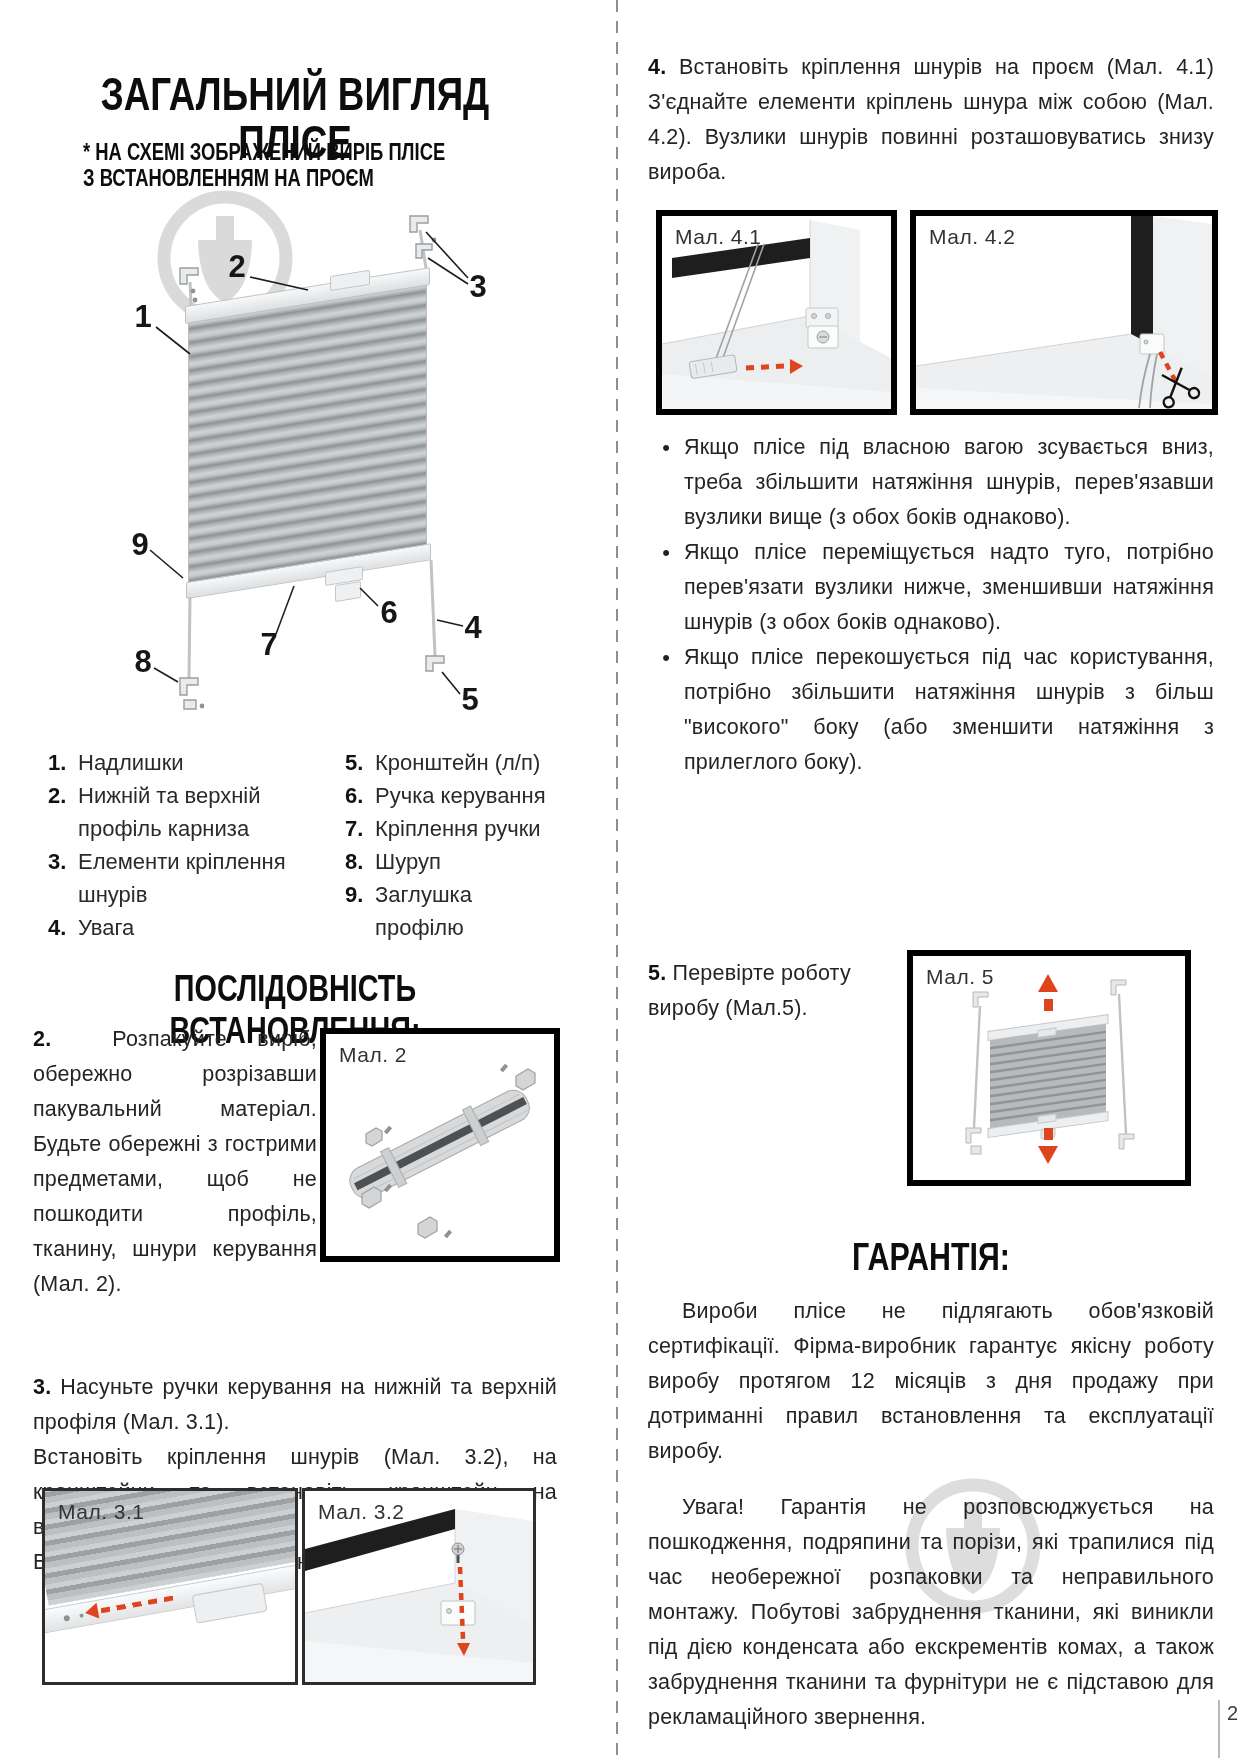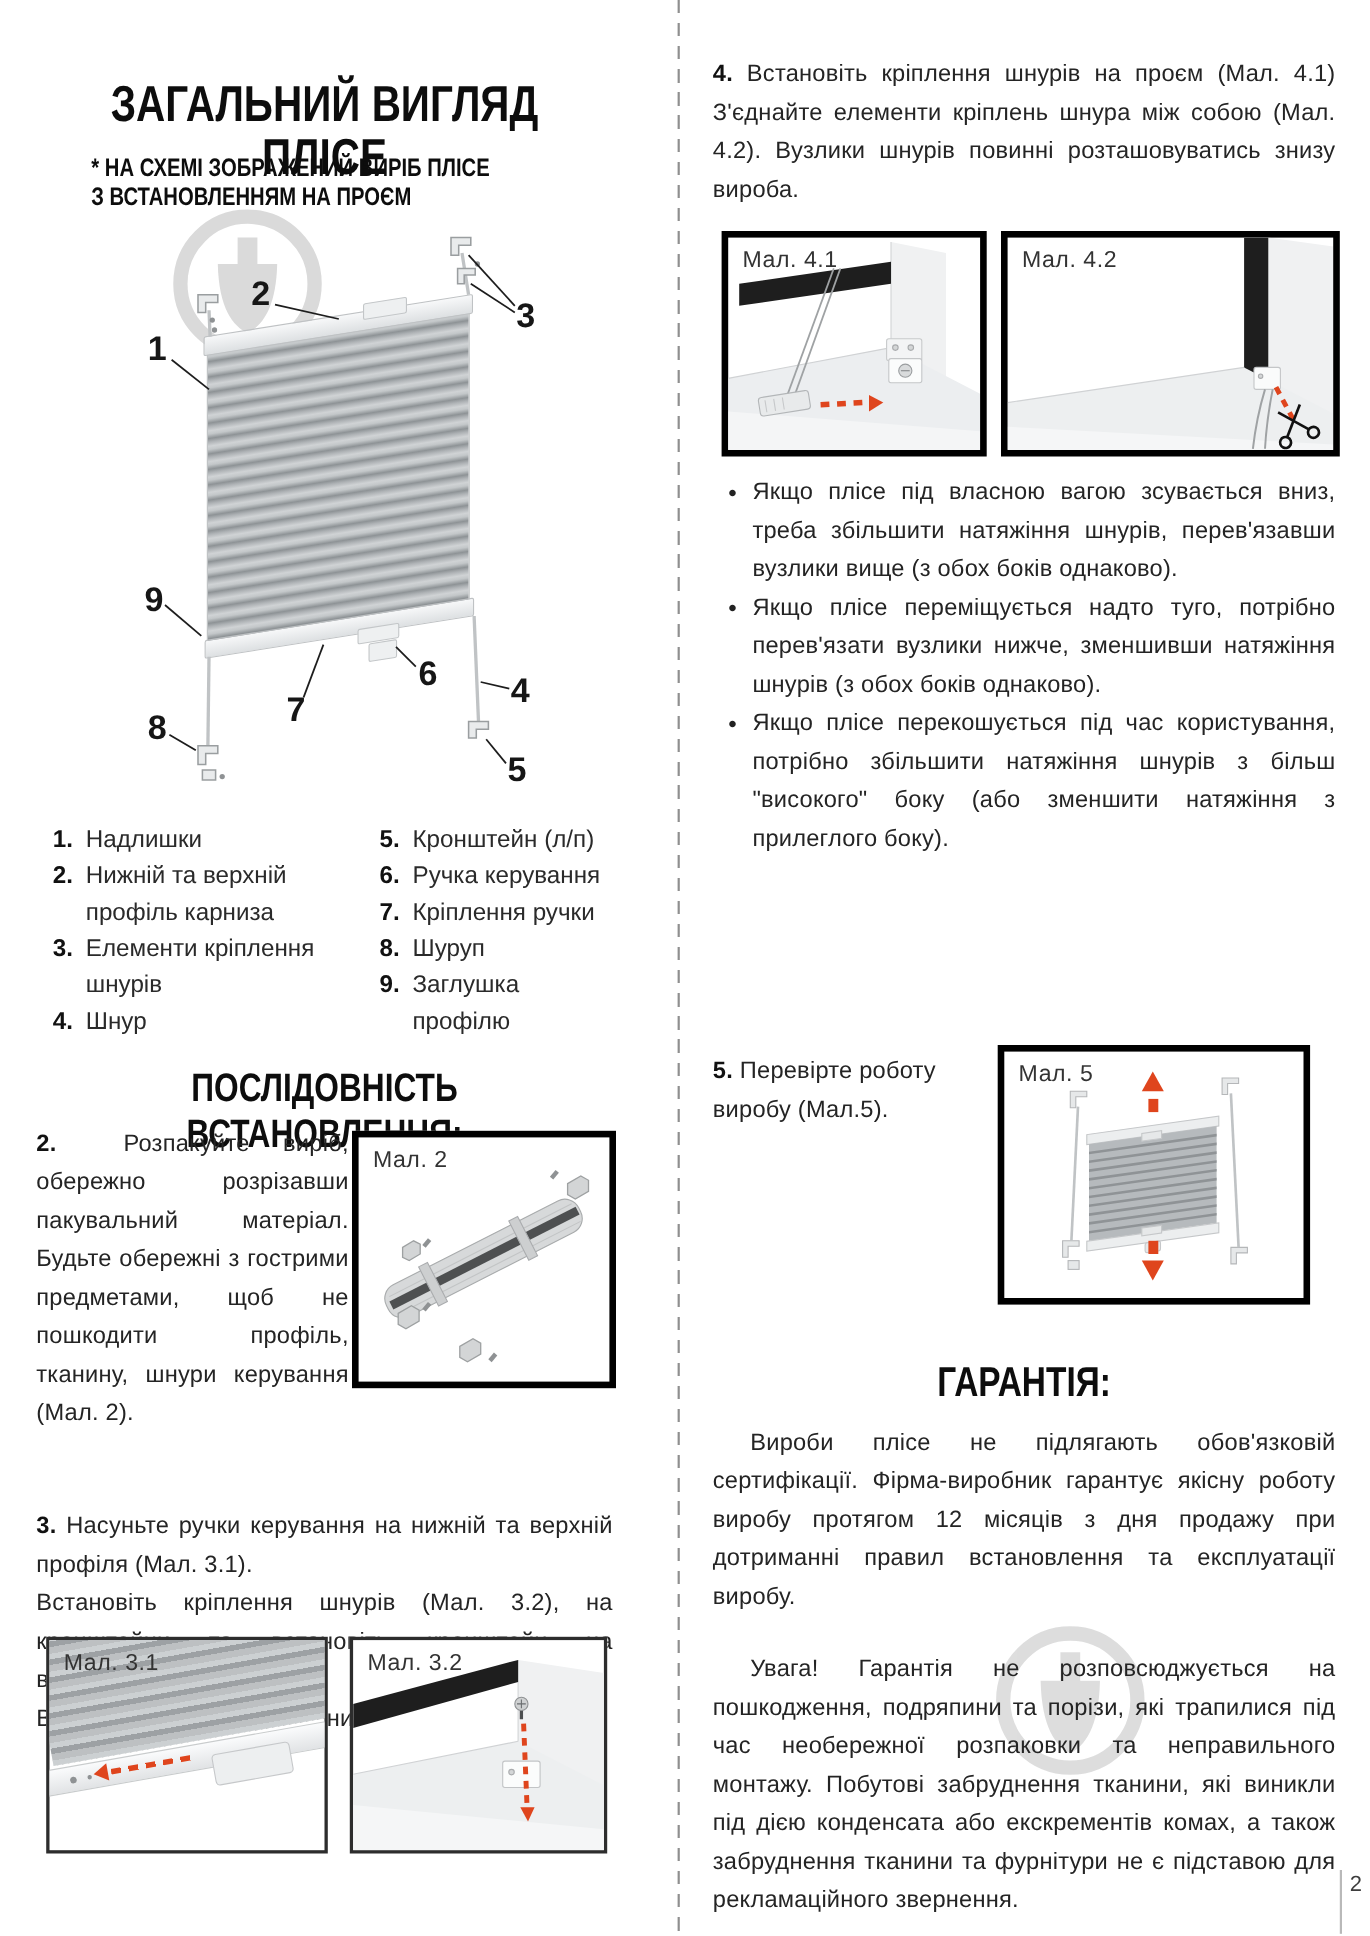--- a/index.html
+++ b/index.html
@@ -59,21 +59,21 @@
   .f31-tri{position:absolute;left:50px;top:2px;width:0;height:0;border-right:13px solid #df451d;
       border-top:8px solid transparent;border-bottom:8px solid transparent;}
   .f31-screw{position:absolute;width:6px;height:6px;border-radius:50%;background:#8f9294;top:9px;}
   
   .bullets{position:absolute;left:648px;top:430px;width:566px;}
   .bullet{display:flex;}
   .bullet .dot{flex:0 0 36px;width:36px;text-align:center;font-size:22px;line-height:35px;color:#222;}
   .bullet p{flex:1;}
   .indent{text-indent:34px;}
   .warranty{position:absolute;left:648px;top:1294px;width:566px;}
-  .warranty p + p{margin-top:31px;}
+  .warranty p + p{margin-top:21px;}
   .wmwrap{position:absolute;left:255px;top:180px;z-index:0;}
   .warranty p{position:relative;z-index:1;}
   .pagebar{position:absolute;left:1218px;top:1700px;width:2px;height:58px;background:#b9b9b9;}
   .pagenum{position:absolute;left:1227px;top:1702px;font-size:20px;color:#3d3d3d;}
   .step5wrap{position:absolute;left:648px;top:956px;width:248px;}
 </style>
 </head>
 <body>
 
 <div class="page">
@@ -160,21 +160,21 @@
     <li>
         <b>2.</b>
         <span>Нижній та верхній профіль карниза</span>
       </li>
     <li>
         <b>3.</b>
         <span>Елементи кріплення шнурів</span>
       </li>
     <li>
         <b>4.</b>
-        <span>Шнур</span>
+        <span>Увага</span>
       </li>
   </ul>
   <ul class="legend-col lc2">
     <li>
         <b>5.</b>
         <span>Кронштейн (л/п)</span>
       </li>
     <li>
         <b>6.</b>
         <span>Ручка керування</span>
@@ -241,21 +241,21 @@
       <div class="f31-bar">
         <div class="f31-handle"></div>
         <div class="f31-dash"></div>
         <div class="f31-tri"></div>
         <div class="f31-screw" style="left:28px;"></div>
         <div class="f31-screw" style="left:44px;width:4px;height:4px;top:10px;"></div>
       </div>
     </div>
   </figure>
 
-  <figure class="figbox b3" style="left:318px;top:1488px;width:228px;height:191px;">
+  <figure class="figbox b3" style="left:302px;top:1488px;width:228px;height:191px;">
     <span class="figlabel">Мал. 3.2</span>
     <div class="figbody">
       <svg width="228" height="191" viewBox="0 0 228 191">
         <polygon points="150,18 228,30 228,191 150,148" fill="#f0f1f2"></polygon>
         <line x1="150" y1="18" x2="150" y2="148" stroke="#d2d4d5"></line>
         <polygon points="0,58 150,18 150,38 0,80" fill="#1e1e1e"></polygon>
         <polygon points="0,122 150,92 228,132 228,191 0,191" fill="#edeff0"></polygon>
         <polygon points="0,150 228,172 228,191 0,191" fill="#f5f6f7"></polygon>
         <line x1="0" y1="122" x2="150" y2="92" stroke="#d0d2d4"></line>
         <g>

